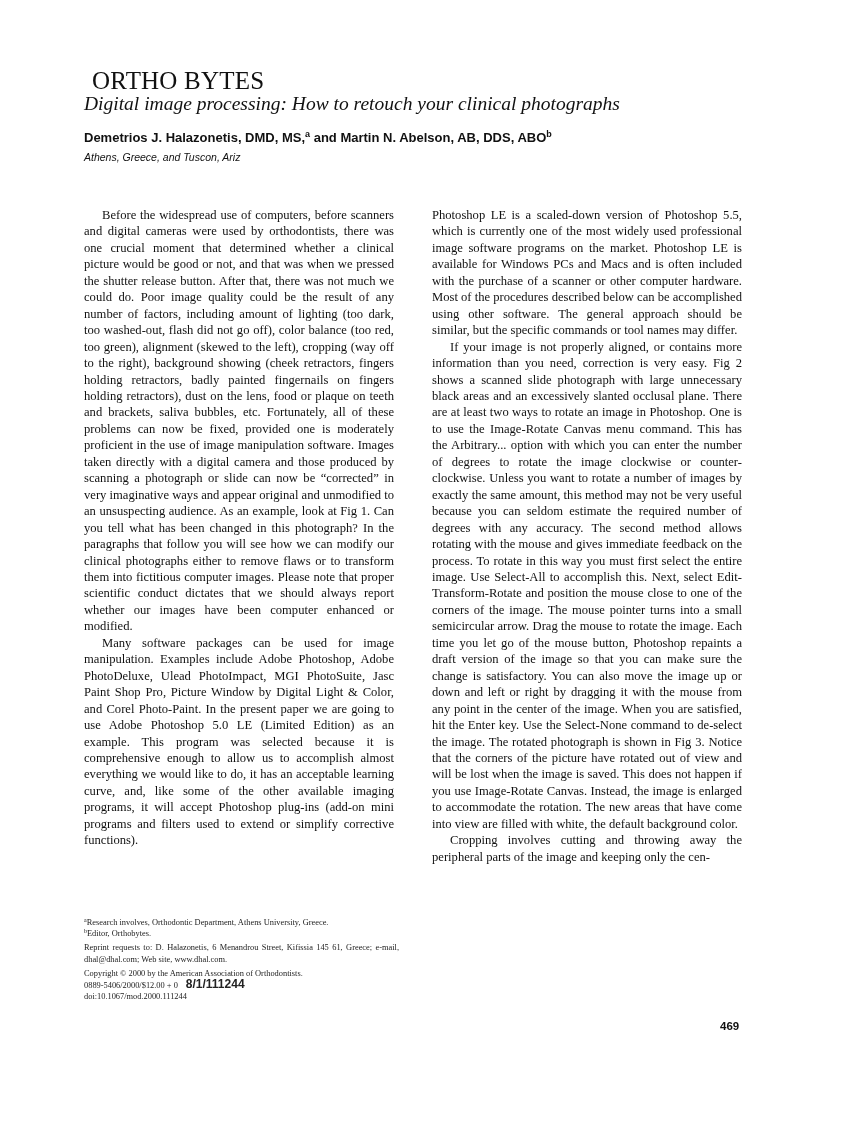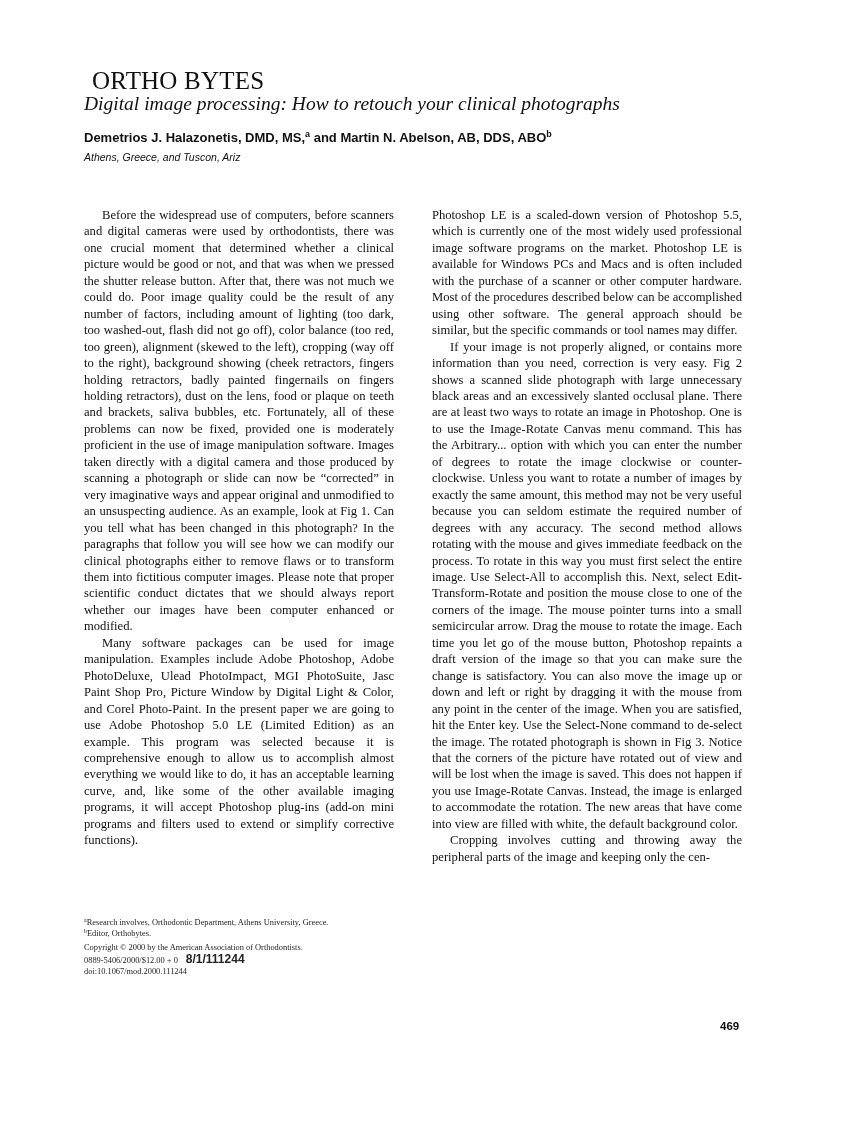--- a/index.html
+++ b/index.html
@@ -72,20 +72,21 @@
 <div class="affil">Athens, Greece, and Tuscon, Ariz</div>
 
 <div class="col col-left">
   <p class="indent">Before the widespread use of computers, before scanners and digital cameras were used by orthodon­tists, there was one crucial moment that determined whether a clinical picture would be good or not, and that was when we pressed the shutter release button. After that, there was not much we could do. Poor image quality could be the result of any number of factors, including amount of lighting (too dark, too washed-out, flash did not go off), color balance (too red, too green), alignment (skewed to the left), cropping (way off to the right), background showing (cheek retractors, fingers holding retractors, badly painted fingernails on fingers holding retractors), dust on the lens, food or plaque on teeth and brackets, saliva bubbles, etc. Fortunately, all of these problems can now be fixed, provided one is moderately proficient in the use of image manipulation software. Images taken directly with a digital camera and those produced by scanning a photograph or slide can now be “corrected” in very imaginative ways and appear original and unmodified to an unsuspecting audience. As an example, look at Fig 1. Can you tell what has been changed in this photograph? In the para­graphs that follow you will see how we can modify our clinical photographs either to remove flaws or to trans­form them into fictitious computer images. Please note that proper scientific conduct dictates that we should always report whether our images have been computer enhanced or modified.</p>
   <p class="indent">Many software packages can be used for image manipulation. Examples include Adobe Photoshop, Adobe PhotoDeluxe, Ulead PhotoImpact, MGI PhotoSuite, Jasc Paint Shop Pro, Picture Window by Digital Light &amp; Color, and Corel Photo-Paint. In the present paper we are going to use Adobe Photoshop 5.0 LE (Limited Edition) as an example. This program was selected because it is comprehensive enough to allow us to accomplish almost everything we would like to do, it has an acceptable learning curve, and, like some of the other available imaging programs, it will accept Photoshop plug-ins (add-on mini programs and filters used to extend or simplify corrective functions).</p>
 </div>
 
 <div class="footnotes">
   <p class="fn"><sup>a</sup><span>Research involves, Orthodontic Department, Athens University, Greece.</span></p>
   <p class="fn"><sup>b</sup><span>Editor, Orthobytes.</span></p>
+  <p class="fn gap just">Reprint requests to: D. Halazonetis, 6 Menandrou Street, Kifissia 145 61, Greece; e-mail, dhal@dhal.com; Web site, www.dhal.com.</p>
   <p class="fn gap">Copyright © 2000 by the American Association of Orthodontists.</p>
   <p class="fn"><span>0889-5406/2000/$12.00 + 0</span><span class="bold">8/1/111244</span></p>
   <p class="fn">doi:10.1067/mod.2000.111244</p>
 </div>
 
 <div class="col col-right">
   <p class="noindent">Photoshop LE is a scaled-down version of Photoshop 5.5, which is currently one of the most widely used professional image software programs on the market. Photoshop LE is available for Windows PCs and Macs and is often included with the purchase of a scanner or other computer hardware. Most of the procedures described below can be accomplished using other soft­ware. The general approach should be similar, but the specific commands or tool names may differ.</p>
   <p class="indent">If your image is not properly aligned, or contains more information than you need, correction is very easy. Fig 2 shows a scanned slide photograph with large unnecessary black areas and an excessively slant­ed occlusal plane. There are at least two ways to rotate an image in Photoshop. One is to use the Image-Rotate Canvas menu command. This has the Arbitrary... option with which you can enter the number of degrees to rotate the image clockwise or counter-clockwise. Unless you want to rotate a number of images by exactly the same amount, this method may not be very useful because you can seldom estimate the required number of degrees with any accuracy. The second method allows rotating with the mouse and gives immediate feedback on the process. To rotate in this way you must first select the entire image. Use Select-All to accomplish this. Next, select Edit-Transform-Rotate and position the mouse close to one of the cor­ners of the image. The mouse pointer turns into a small semicircular arrow. Drag the mouse to rotate the image. Each time you let go of the mouse button, Photoshop repaints a draft version of the image so that you can make sure the change is satisfactory. You can also move the image up or down and left or right by dragging it with the mouse from any point in the cen­ter of the image. When you are satisfied, hit the Enter key. Use the Select-None command to de-select the image. The rotated photograph is shown in Fig 3. Notice that the corners of the picture have rotated out of view and will be lost when the image is saved. This does not happen if you use Image-Rotate Canvas. Instead, the image is enlarged to accommodate the rotation. The new areas that have come into view are filled with white, the default background color.</p>
   <p class="indent">Cropping involves cutting and throwing away the peripheral parts of the image and keeping only the cen-</p>
 </div>

